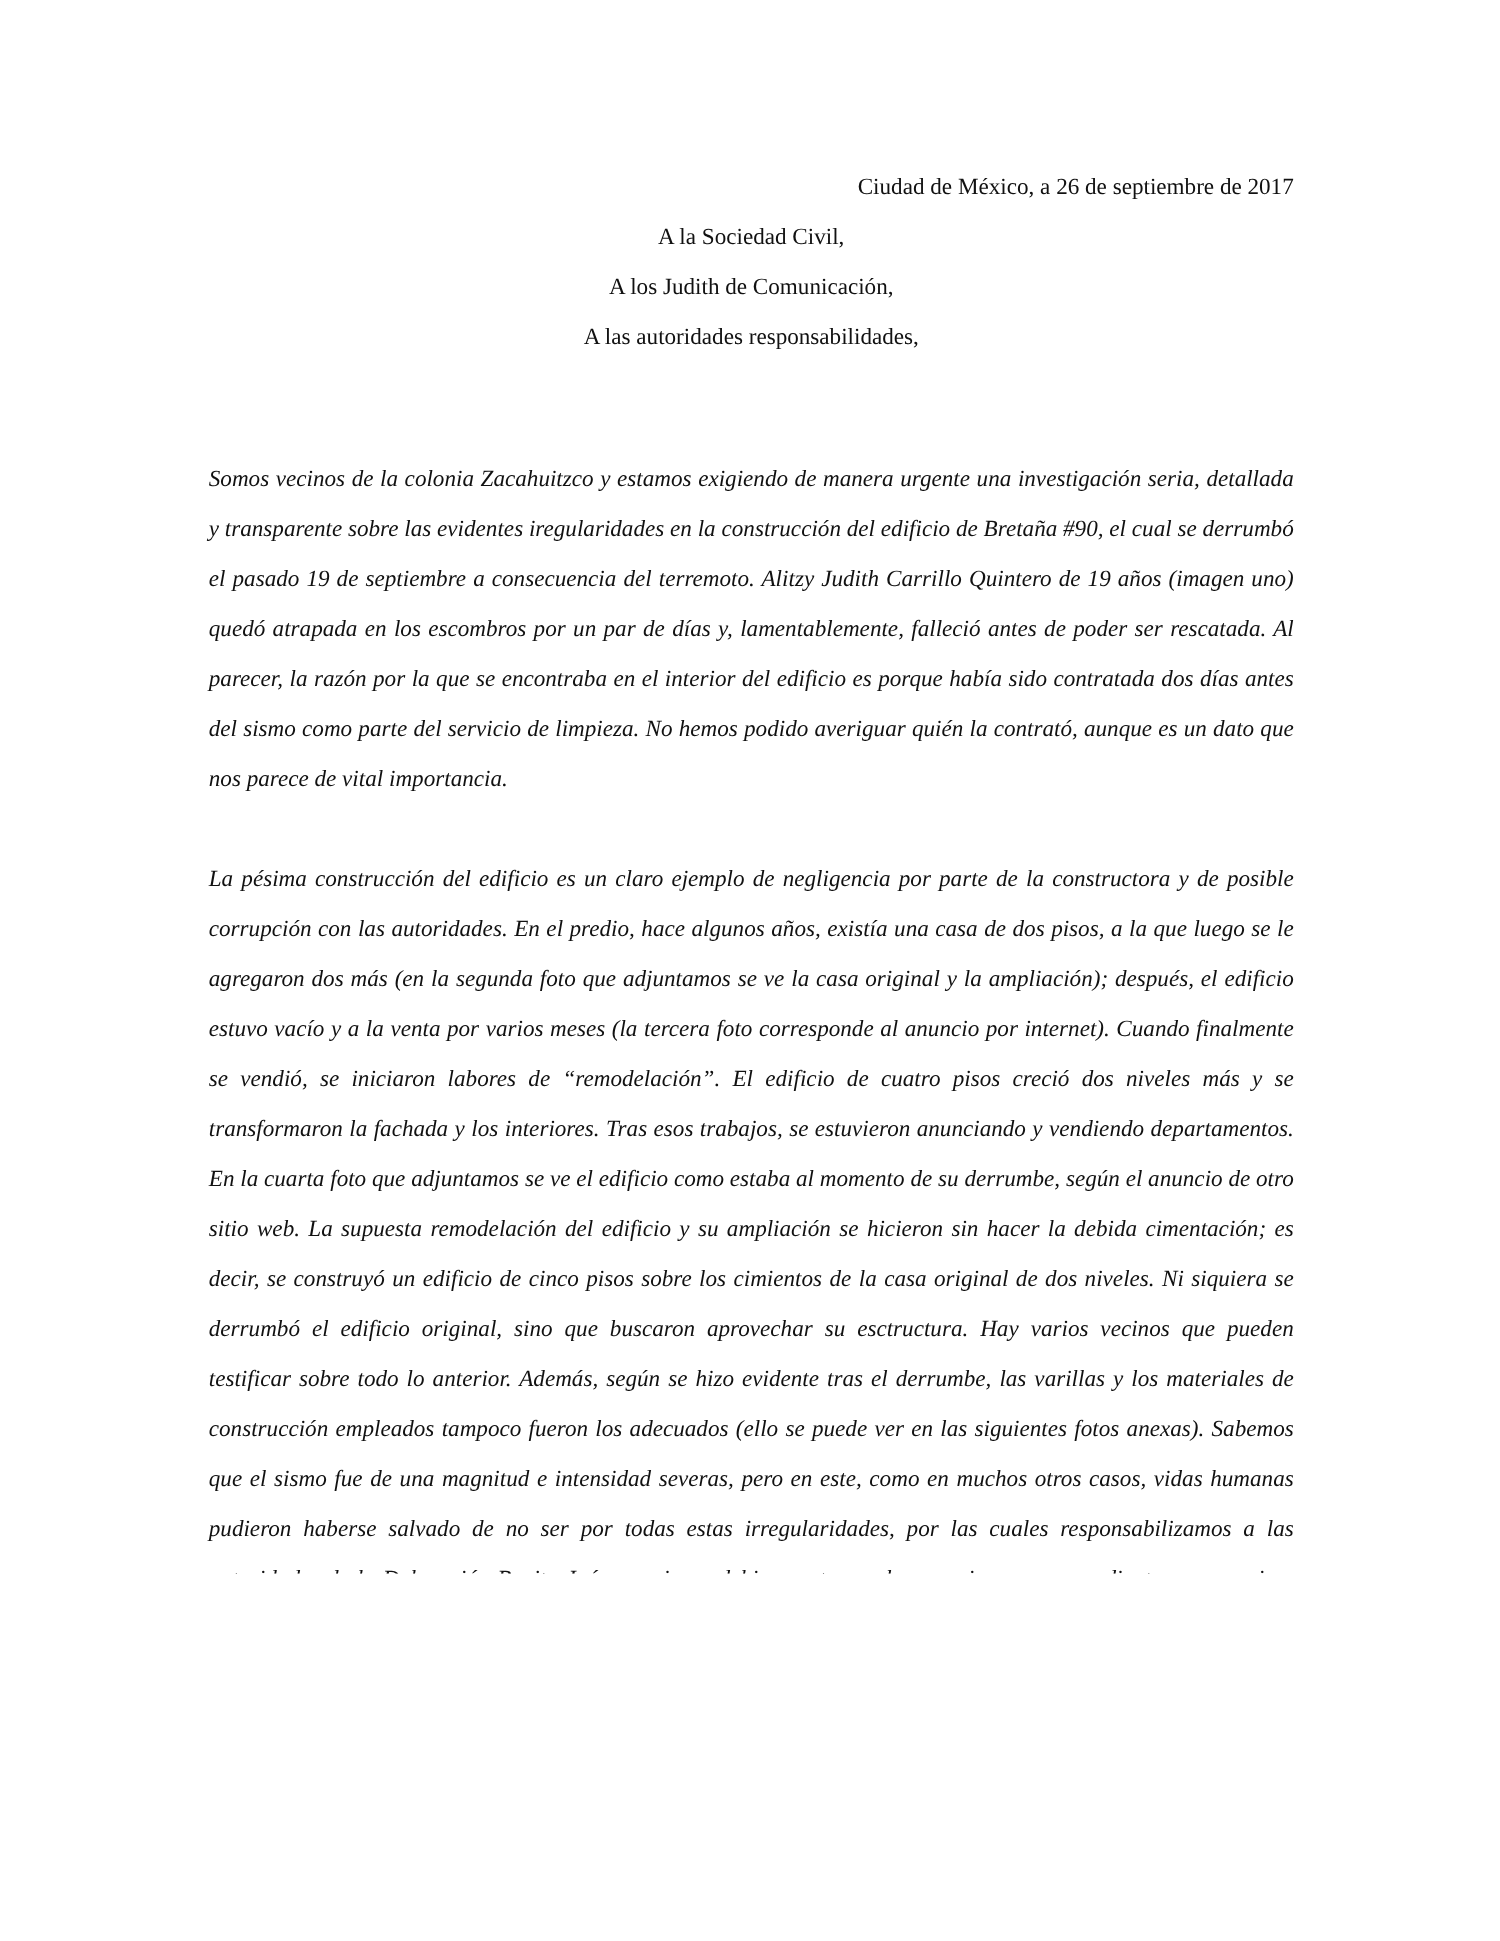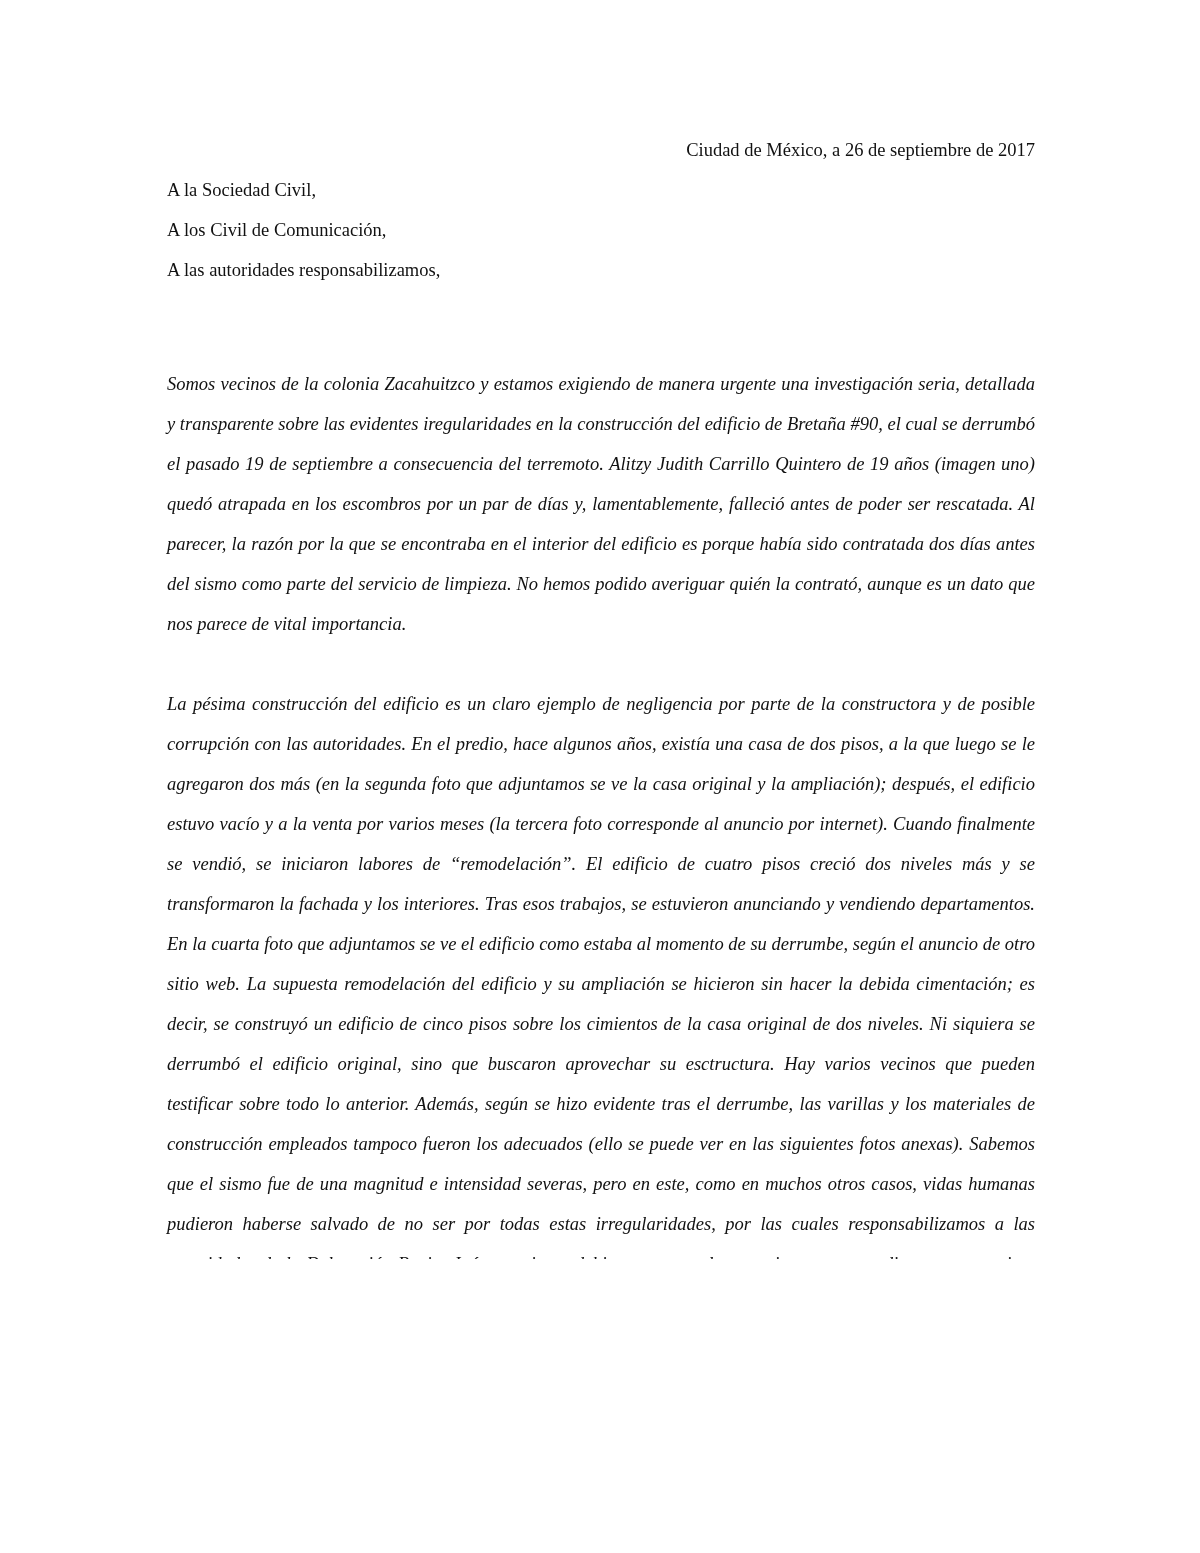--- a/index.html
+++ b/index.html
@@ -25,38 +25,38 @@
   }
   .content p {
     margin: 0;
     font-size: 18.5px;
     line-height: 40px;
   }
   .date {
     text-align: right;
   }
   .addr {
-    text-align: left;
+    text-align: center;
   }
   .body-par {
     text-align: justify;
     font-style: italic;
   }
   .body-par.first {
     margin-top: 74px;
   }
   .body-par + .body-par {
     margin-top: 40px;
   }
 </style>
 </head>
 <body>
 
 <div class="page">
   <div class="content">
     <p class="date">Ciudad de México, a 26 de septiembre de 2017</p>
     <p class="addr">A la Sociedad Civil,</p>
-    <p class="addr">A los Civil de Comunicación,</p>
-    <p class="addr">A las autoridades responsabilizamos,</p>
+    <p class="addr">A los Judith de Comunicación,</p>
+    <p class="addr">A las autoridades responsabilidades,</p>
     <p class="body-par first">Somos vecinos de la colonia Zacahuitzco y estamos exigiendo de manera urgente una investigación seria, detallada y transparente sobre las evidentes iregularidades en la construcción del edificio de Bretaña #90, el cual se derrumbó el pasado 19 de septiembre a consecuencia del terremoto. Alitzy Judith Carrillo Quintero de 19 años (imagen uno) quedó atrapada en los escombros por un par de días y, lamentablemente, falleció antes de poder ser rescatada. Al parecer, la razón por la que se encontraba en el interior del edificio es porque había sido contratada dos días antes del sismo como parte del servicio de limpieza. No hemos podido averiguar quién la contrató, aunque es un dato que nos parece de vital importancia.</p>
     <p class="body-par">La pésima construcción del edificio es un claro ejemplo de negligencia por parte de la constructora y de posible corrupción con las autoridades. En el predio, hace algunos años, existía una casa de dos pisos, a la que luego se le agregaron dos más (en la segunda foto que adjuntamos se ve la casa original y la ampliación); después, el edificio estuvo vacío y a la venta por varios meses (la tercera foto corresponde al anuncio por internet). Cuando finalmente se vendió, se iniciaron labores de “remodelación”. El edificio de cuatro pisos creció dos niveles más y se transformaron la fachada y los interiores. Tras esos trabajos, se estuvieron anunciando y vendiendo departamentos. En la cuarta foto que adjuntamos se ve el edificio como estaba al momento de su derrumbe, según el anuncio de otro sitio web. La supuesta remodelación del edificio y su ampliación se hicieron sin hacer la debida cimentación; es decir, se construyó un edificio de cinco pisos sobre los cimientos de la casa original de dos niveles. Ni siquiera se derrumbó el edificio original, sino que buscaron aprovechar su esctructura. Hay varios vecinos que pueden testificar sobre todo lo anterior. Además, según se hizo evidente tras el derrumbe, las varillas y los materiales de construcción empleados tampoco fueron los adecuados (ello se puede ver en las siguientes fotos anexas). Sabemos que el sismo fue de una magnitud e intensidad severas, pero en este, como en muchos otros casos, vidas humanas pudieron haberse salvado de no ser por todas estas irregularidades, por las cuales responsabilizamos a las autoridades de la Delegación Benito Juárez, quienes debieron otorgar los permisos correspondientes y supervisar las labores de construcción, así como al arquitecto o constructor a cargo de la obra. Exigimos se transparente toda la documentación relacionada con este predio y se finquen las responsabilidades pertinentes. No podemos dejar que la corrupción y la negligencia sigan cobrando más vidas en un futuro. Además, no</p>
   </div>
 </div>
 
 </body></html>

